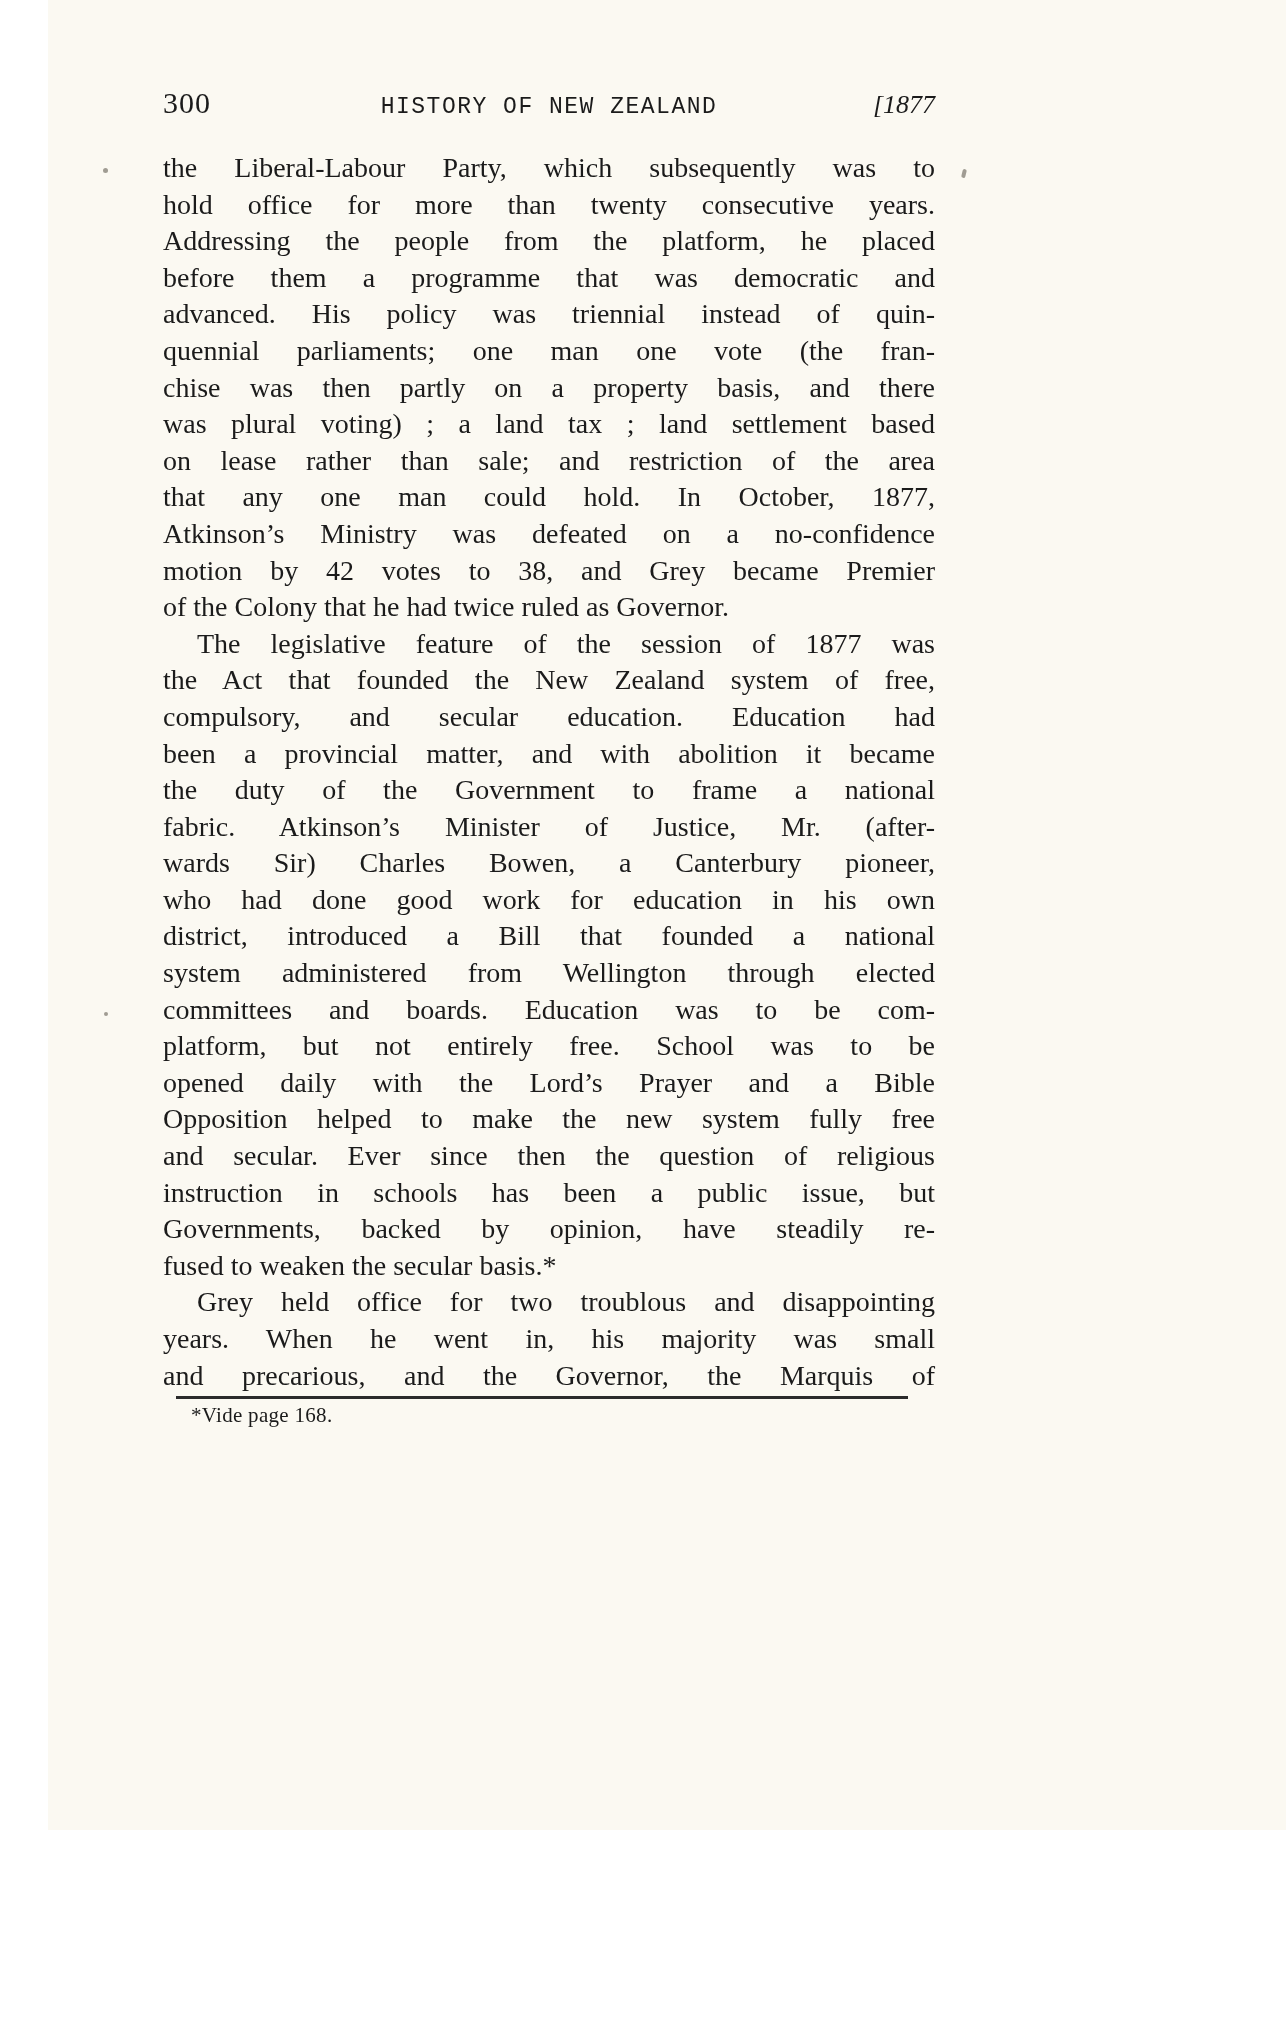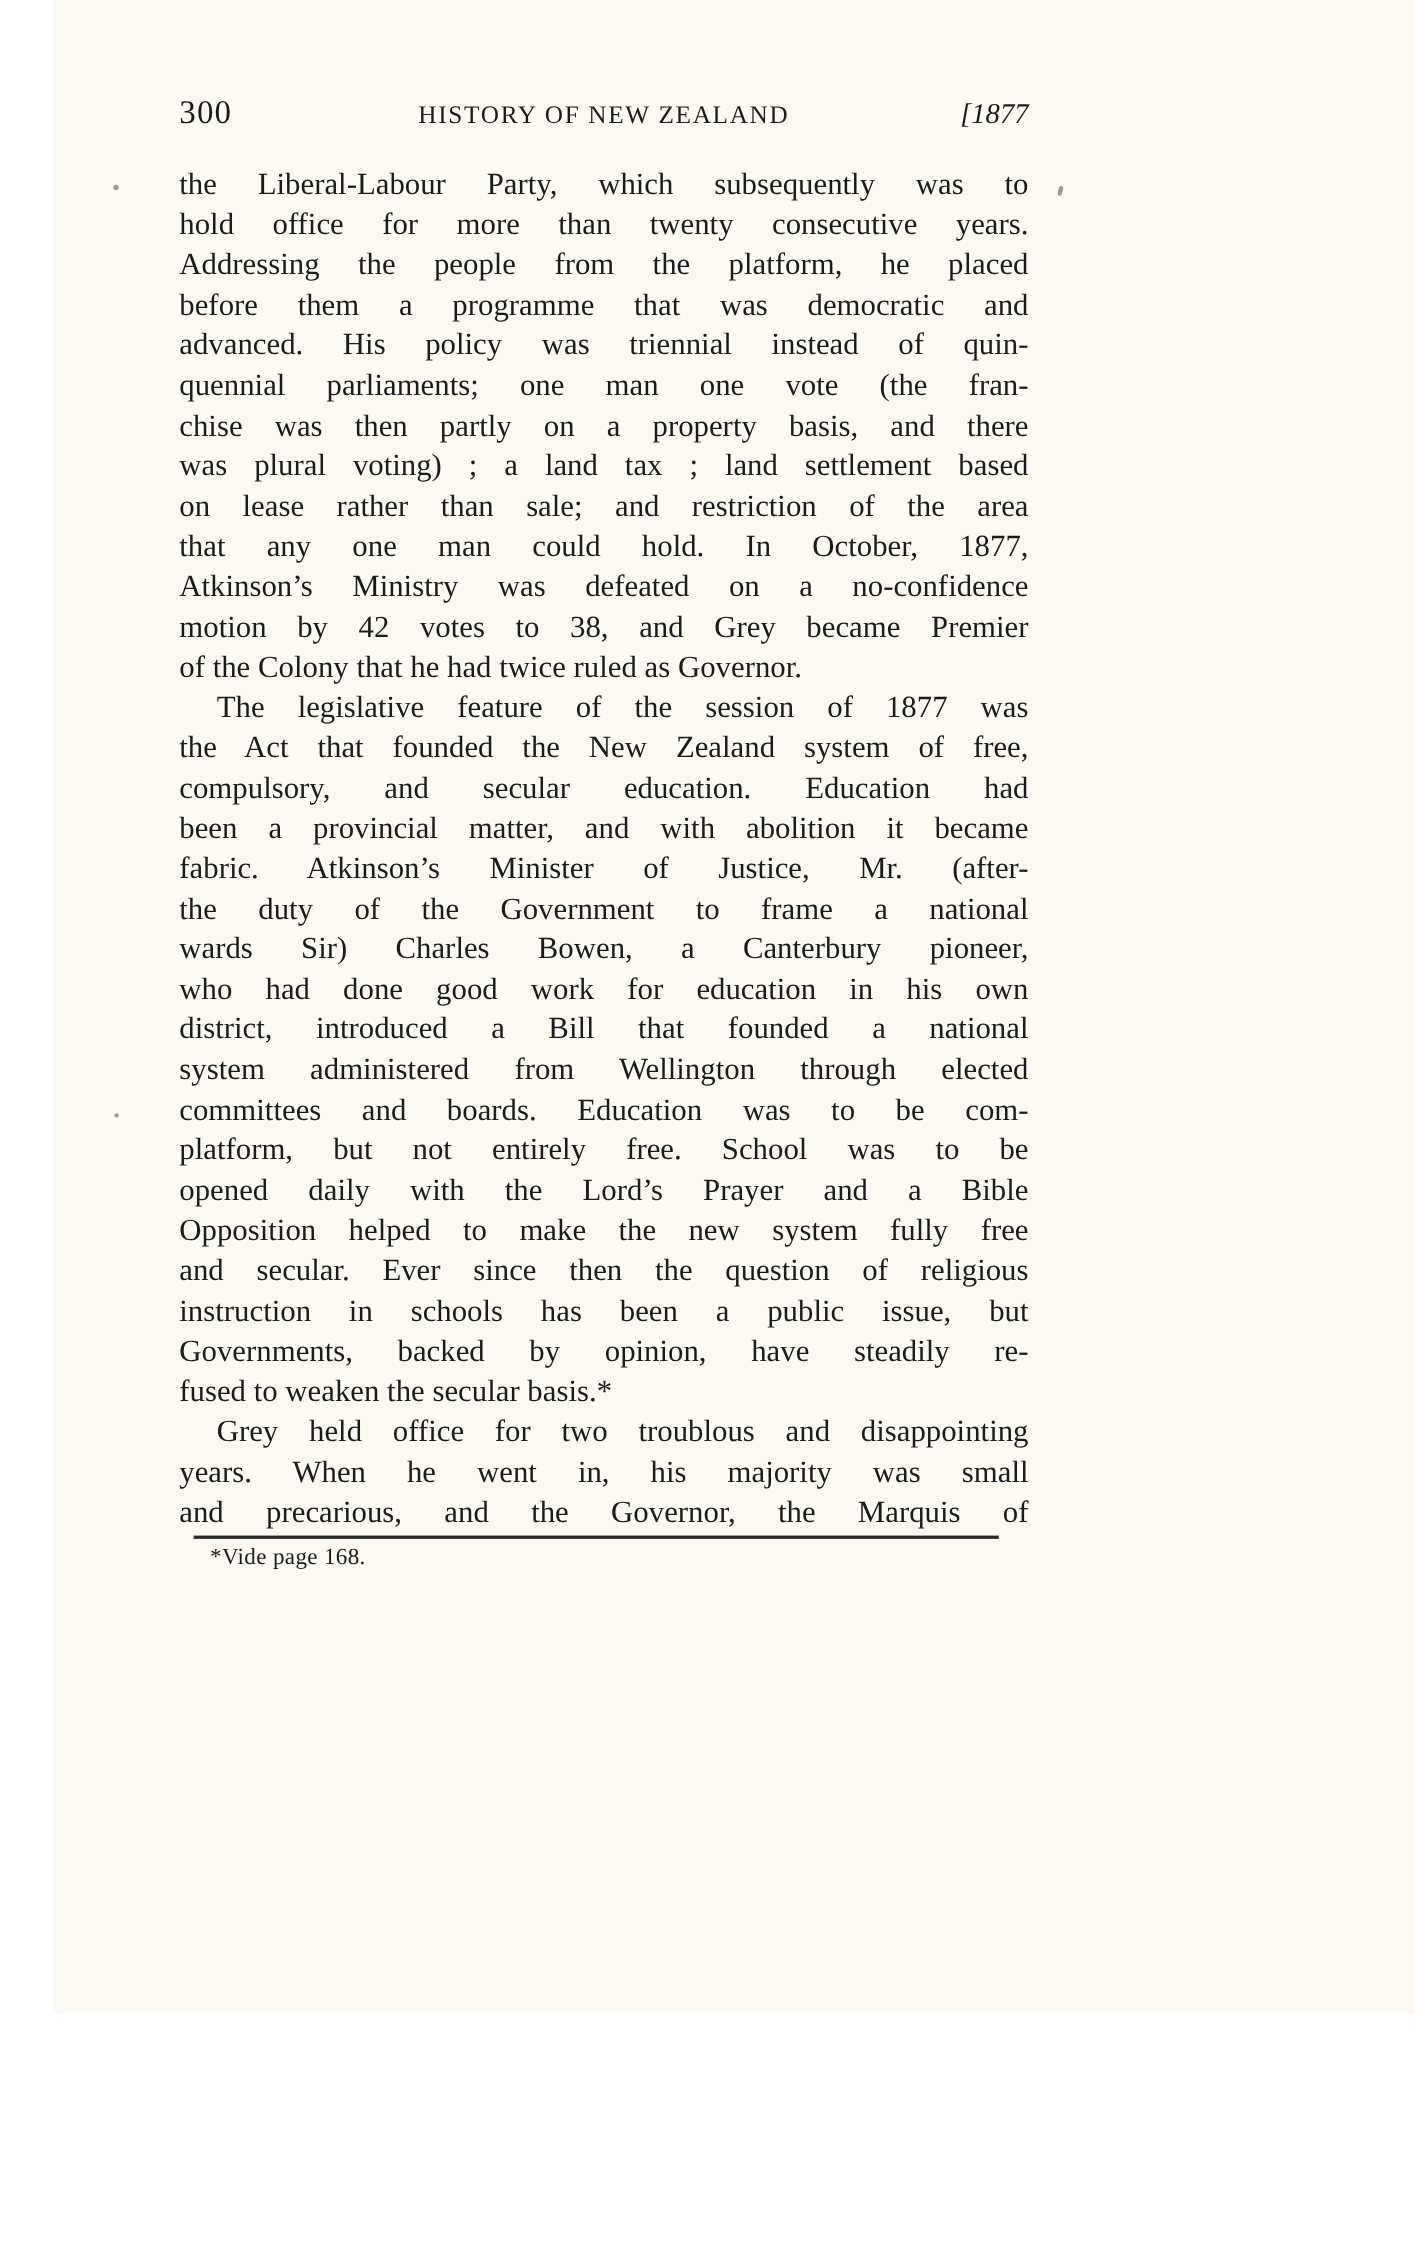--- a/index.html
+++ b/index.html
@@ -31,20 +31,21 @@
   .pagenum {
     font-size: 30px;
     letter-spacing: 1px;
     justify-self: start;
   }
   .running-title {
     font-size: 23px;
     letter-spacing: 1.5px;
     justify-self: center;
     white-space: nowrap;
+    font-family: Liberation Mono, monospace;
   }
   .date-marker {
     font-size: 26px;
     font-style: italic;
     justify-self: end;
   }
   .body-text {
     margin-top: 26px;
     font-size: 28px;
     line-height: 36.6px;
@@ -114,22 +115,22 @@
         <div class="line">was plural voting) ; a land tax ; land settlement based</div>
         <div class="line">on lease rather than sale; and restriction of the area</div>
         <div class="line">that any one man could hold. In October, 1877,</div>
         <div class="line">Atkinson’s Ministry was defeated on a no-confidence</div>
         <div class="line">motion by 42 votes to 38, and Grey became Premier</div>
         <div class="line last">of the Colony that he had twice ruled as Governor.</div>
         <div class="line indent">The legislative feature of the session of 1877 was</div>
         <div class="line">the Act that founded the New Zealand system of free,</div>
         <div class="line">compulsory, and secular education. Education had</div>
         <div class="line">been a provincial matter, and with abolition it became</div>
+        <div class="line">the duty of the Government to frame a national</div>
         <div class="line">fabric. Atkinson’s Minister of Justice, Mr. (after-</div>
-        <div class="line">the duty of the Government to frame a national</div>
         <div class="line">wards Sir) Charles Bowen, a Canterbury pioneer,</div>
         <div class="line">who had done good work for education in his own</div>
         <div class="line">district, introduced a Bill that founded a national</div>
         <div class="line">system administered from Wellington through elected</div>
         <div class="line">committees and boards. Education was to be com-</div>
         <div class="line">platform, but not entirely free. School was to be</div>
         <div class="line">opened daily with the Lord’s Prayer and a Bible</div>
         <div class="line">Opposition helped to make the new system fully free</div>
         <div class="line">and secular. Ever since then the question of religious</div>
         <div class="line">instruction in schools has been a public issue, but</div>

